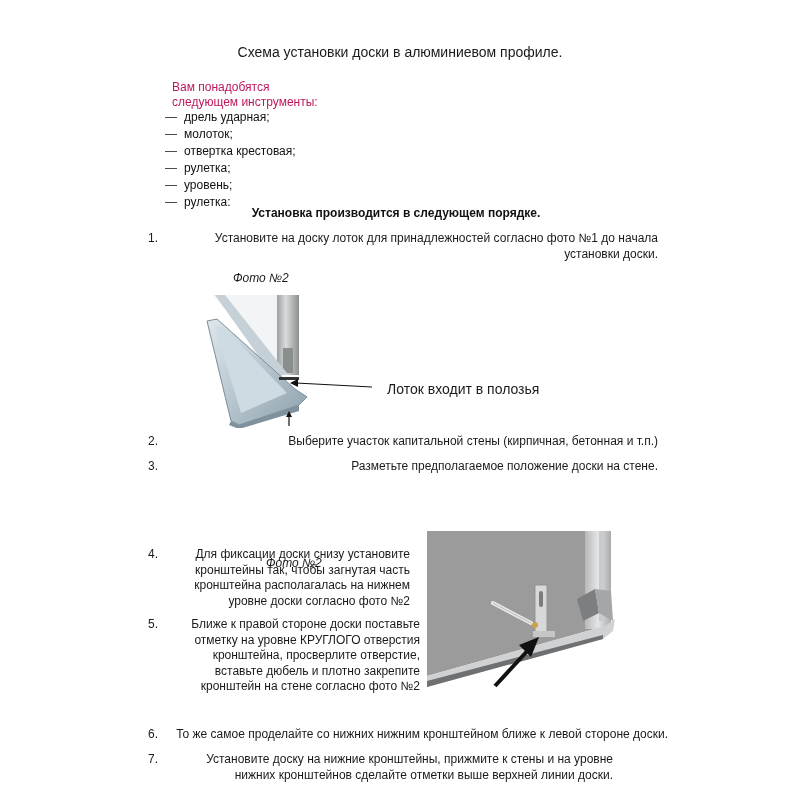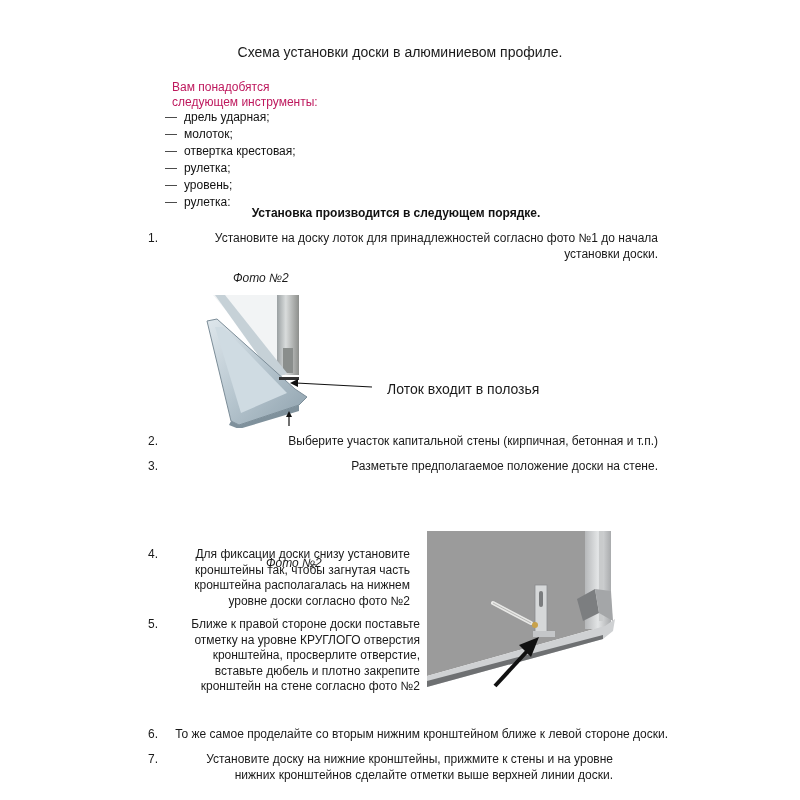--- a/index.html
+++ b/index.html
@@ -158,18 +158,18 @@
     <line x1="66" y1="72" x2="104" y2="92" stroke="#b9b9b7" stroke-width="1"></line>
     <circle cx="108" cy="94" r="3" fill="#c9a24a"></circle>
 
     <line x1="68" y1="155" x2="104" y2="116" stroke="#111" stroke-width="4"></line>
     <polygon points="112,106 92,114 104,126" fill="#111"></polygon>
   </svg>
 </div>
 
 <div class="abs step" style="left:148px; top:727px; width:520px;">
   <span class="num">6.</span>
-  <span class="txt">То же самое проделайте со вторым нижним кронштейном ближе к левой стороне доски.</span>
+  <span class="txt">То же самое проделайте со нижних нижним кронштейном ближе к левой стороне доски.</span>
 </div>
 <div class="abs step" style="left:148px; top:752px; width:465px;">
   <span class="num">7.</span>
   <span class="txt">Установите доску на нижние кронштейны, прижмите к стены и на уровне  нижних кронштейнов сделайте отметки выше верхней линии доски.</span>
 </div>
 
 </body></html>

